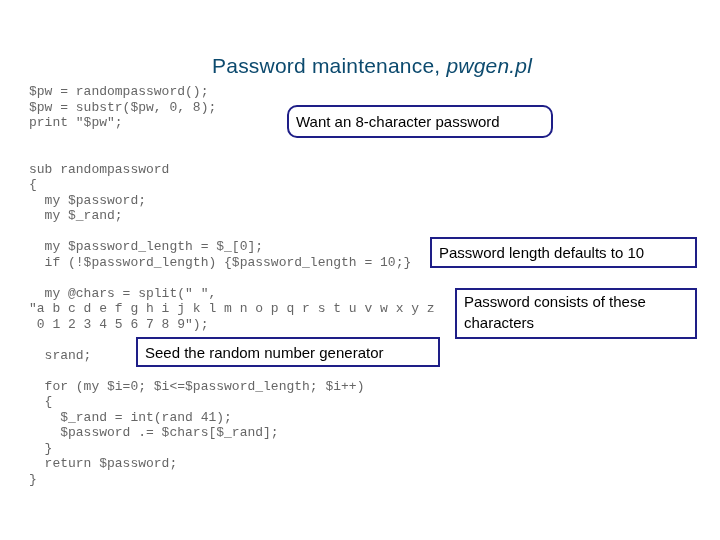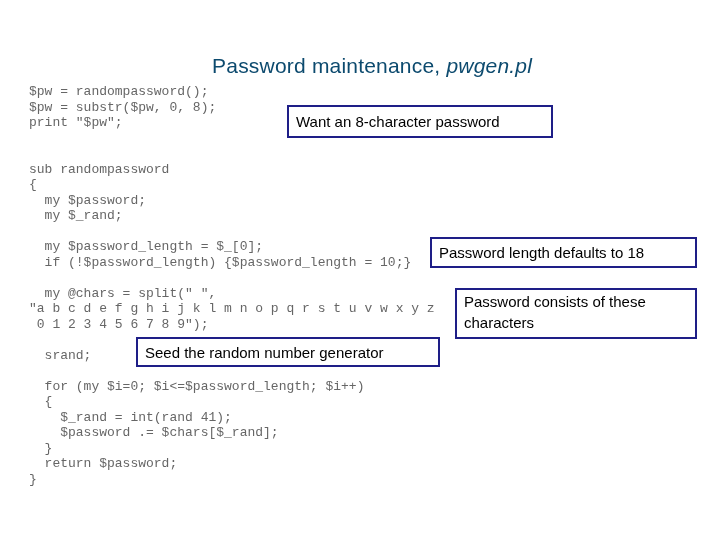--- a/index.html
+++ b/index.html
@@ -50,20 +50,21 @@
     line-height: 21px;
     display: flex;
     align-items: center;
     padding: 2px 7px;
   }
   .callout-want8 {
     left: 287px;
     top: 105px;
     width: 266px;
     height: 33px;
+    border-radius: 10px;
   }
   .callout-length {
     left: 430px;
     top: 237px;
     width: 267px;
     height: 31px;
   }
   .callout-charset {
     left: 455px;
     top: 288px;
@@ -113,21 +114,21 @@
     $password .= $chars[$_rand];
   }
   return $password;
 }</pre>
 
   <div class="callout callout-want8">
     <span>Want an 8-character password</span>
   </div>
 
   <div class="callout callout-length">
-    <span>Password length defaults to 18</span>
+    <span>Password length defaults to 10</span>
   </div>
 
   <div class="callout callout-charset">
     <span>Password consists of these characters</span>
   </div>
 
   <div class="callout callout-seed">
     <span>Seed the random number generator</span>
   </div>
 

